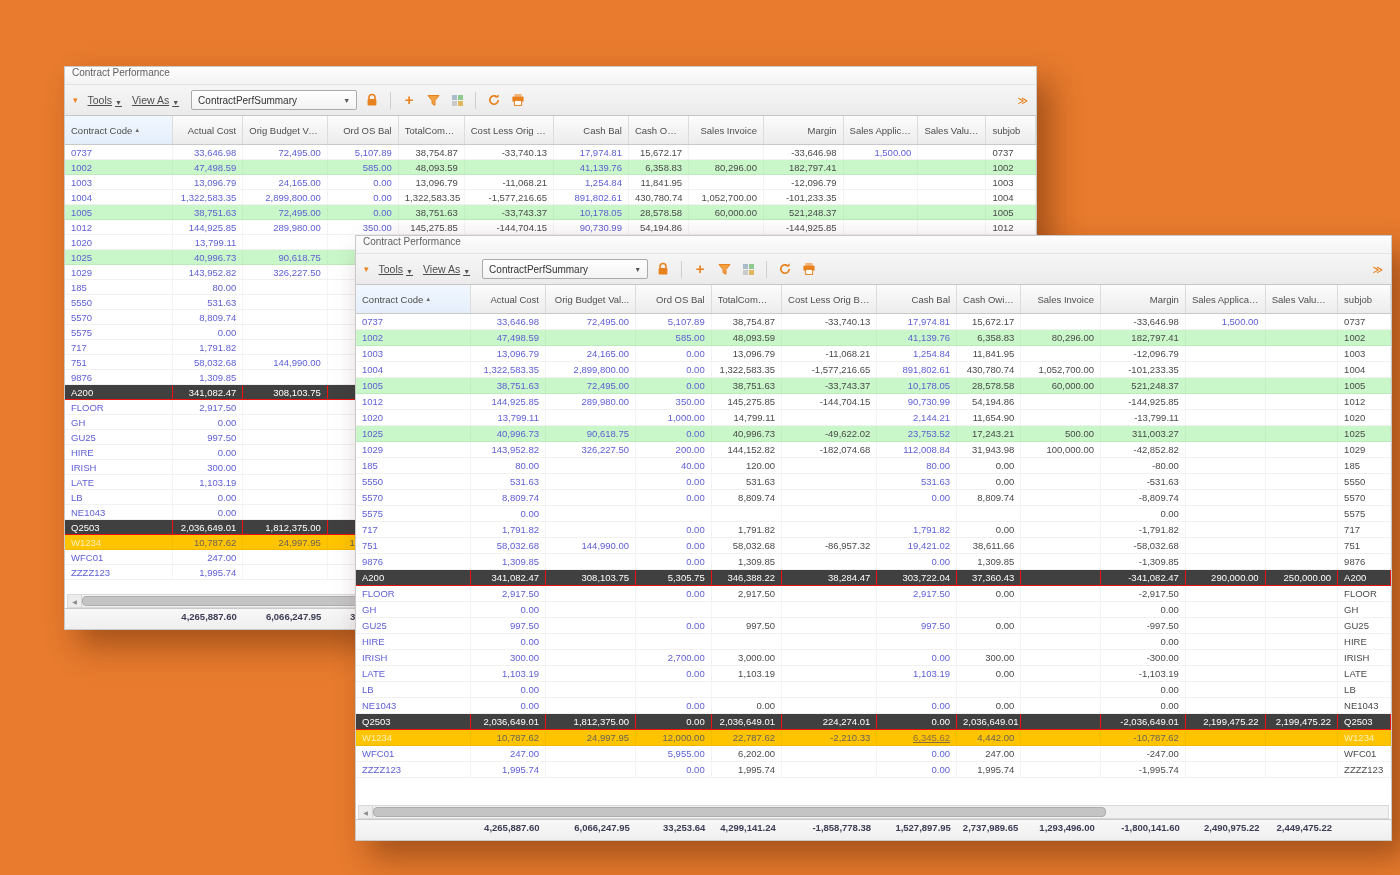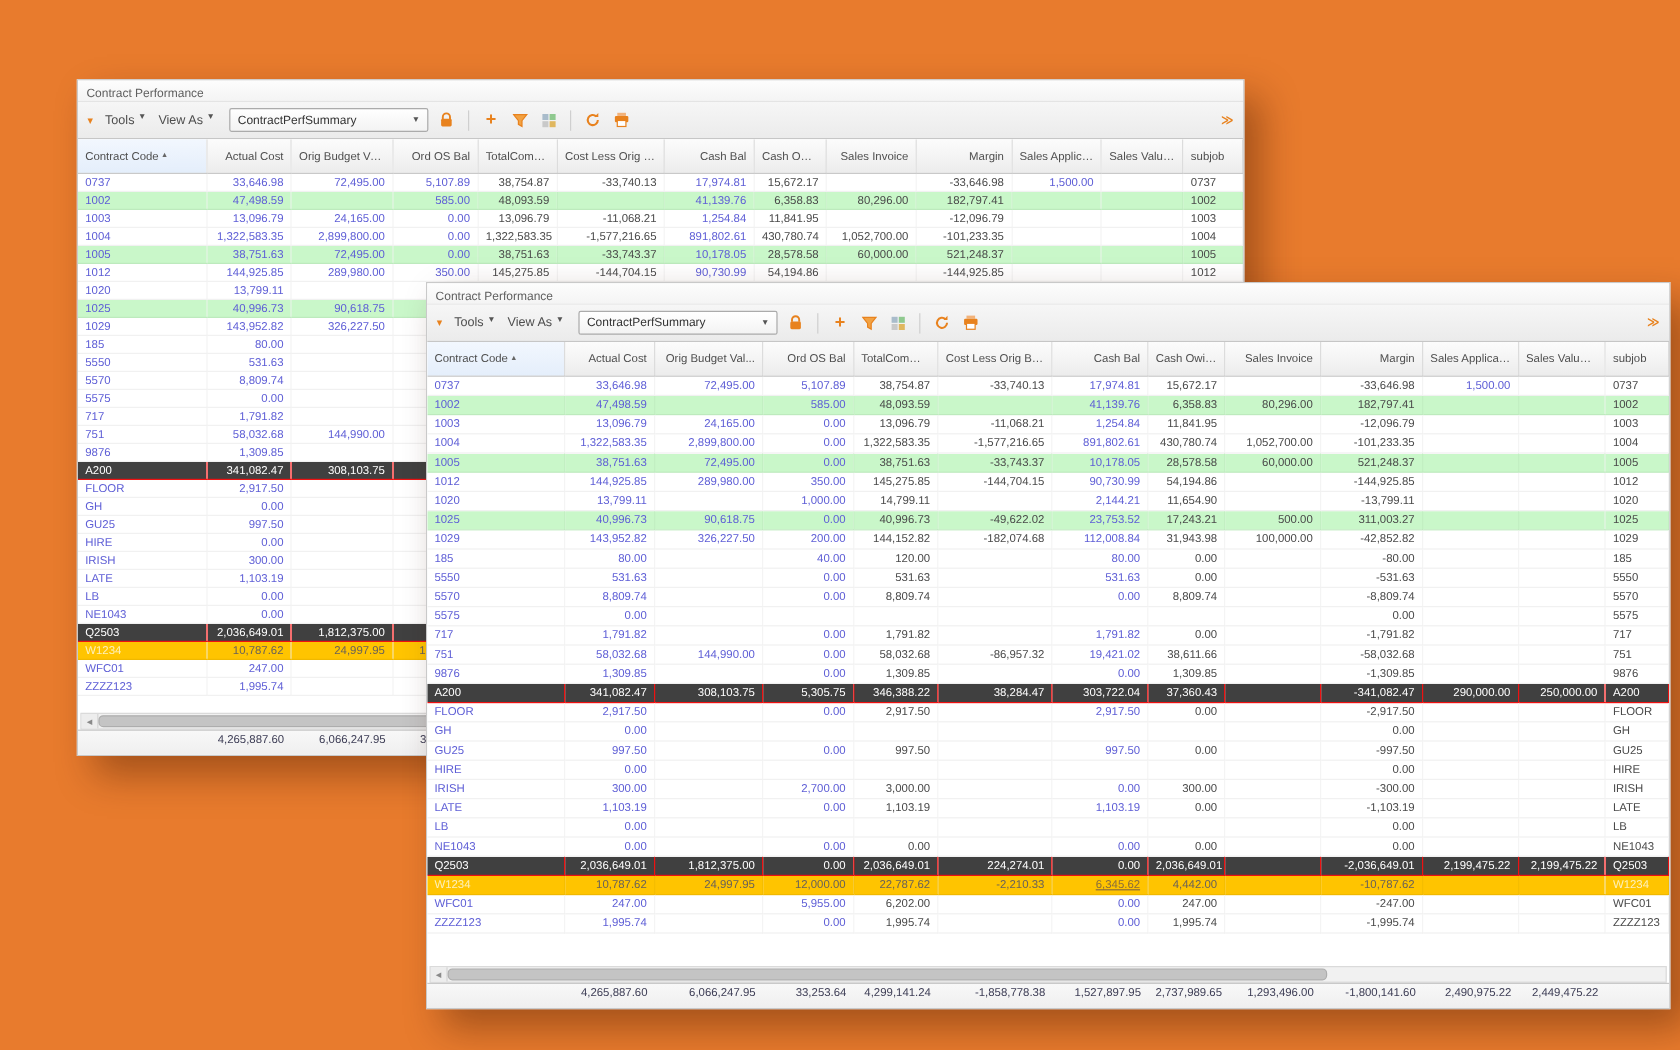--- a/index.html
+++ b/index.html
@@ -12,30 +12,30 @@
   .win{
     position:absolute;background:#fff;display:flex;flex-direction:column;
     border:1px solid #c9c9c9;box-shadow:14px 16px 30px rgba(70,25,0,.42);
     overflow:hidden;
   }
   .win-back{left:64px;top:66px;width:971px;height:562px;z-index:1;}
   .win-front{left:355px;top:235px;width:1035px;height:604px;z-index:2;}
 
   .titlebar{
     height:17px;flex:0 0 17px;background:linear-gradient(#fdfdfd,#f4f4f4);
-    border-bottom:1px solid #e4e4e4;display:flex;align-items:flex-end;
+    border-bottom:1px solid #e4e4e4;display:flex;align-items:flex-start;
     padding:0 7px;font-size:10px;color:#5f5f5f;
   }
   .toolbar{
     height:30px;flex:0 0 30px;background:linear-gradient(#f6f6f6,#ebebeb);
     border-bottom:1px solid #c6c6c6;display:flex;align-items:center;
     padding:0 8px;font-size:10.5px;color:#4d4d4d;gap:6px;white-space:nowrap;
   }
   .tb-chev{color:#e8821e;font-size:9px;margin-right:2px;}
-  .tb-menu{display:flex;align-items:flex-start;gap:3px;cursor:default;padding:2px 2px;}
+  .tb-menu{display:flex;align-items:flex-end;gap:3px;cursor:default;padding:2px 2px;text-decoration:underline;}
   .tb-caret{font-size:7px;color:#555;}
   .tb-select{
     display:flex;align-items:center;justify-content:space-between;
     width:152px;height:18px;background:linear-gradient(#fff,#f3f3f3);
     border:1px solid #ababab;border-radius:2px;padding:0 6px;margin-left:4px;
     font-size:10px;color:#333;
   }
   .tb-sep{width:1px;height:17px;background:#cfcfcf;margin:0 3px;}
   .tb-icon{display:flex;align-items:center;justify-content:center;width:18px;height:18px;}
   .tb-plus{color:#e8821e;font-size:15px;font-weight:bold;line-height:14px;}
@@ -74,21 +74,21 @@
   }
   .hs-btn{width:13px;background:#ededed;border-right:1px solid #d5d5d5;
     display:flex;align-items:center;justify-content:center;font-size:6px;color:#8a8a8a;}
   .hs-thumb{background:#c4c4c4;border:1px solid #adadad;border-radius:4px;margin:1px 0;}
   .win-front .hs-thumb{width:71%;}
   .win-back  .hs-thumb{width:71%;}
 
   .totalsbar{flex:0 0 20px;background:linear-gradient(#f8f8f8,#efefef);border-top:1px solid #c9c9c9;}
   .totalsbar table{border-collapse:collapse;table-layout:fixed;width:100%;}
   .totalsbar td{
-    font-size:9.5px;font-weight:normal;color:#3d3d55;padding:0 6px;height:15px;
+    font-size:9.5px;font-weight:bold;color:#3d3d55;padding:0 6px;height:15px;
     white-space:nowrap;overflow:hidden;text-align:right;
   }
   .blankfill{flex:1 1 auto;background:#fff;}
 </style>
 </head>
 <body>
 
 <div class="win win-back">
   <div class="titlebar">
     <span>Contract Performance</span>

